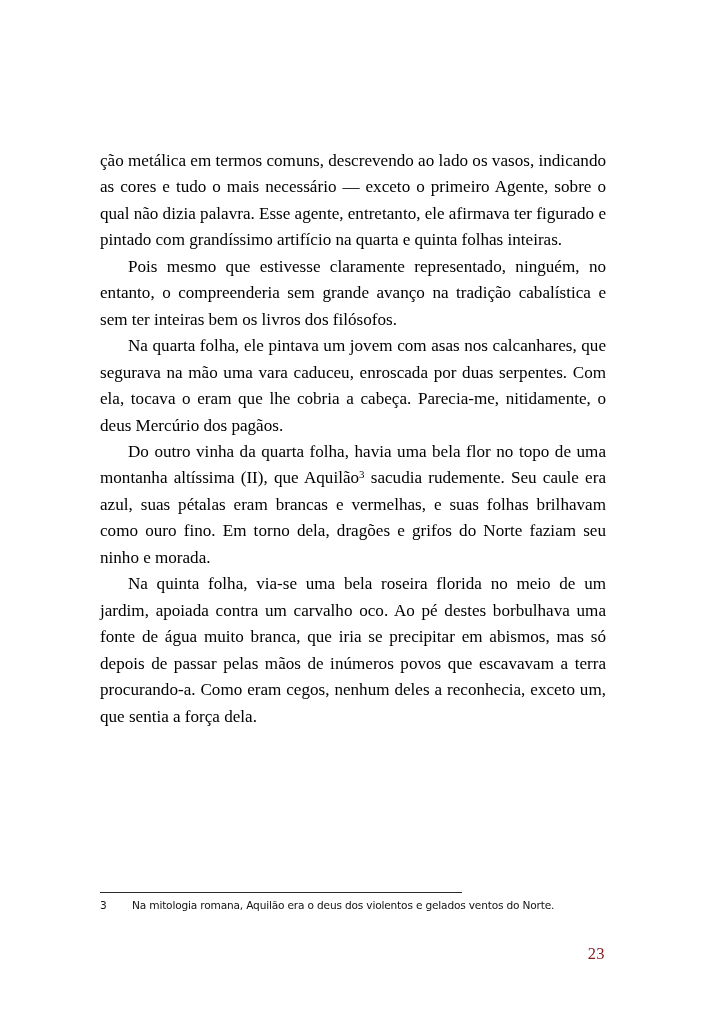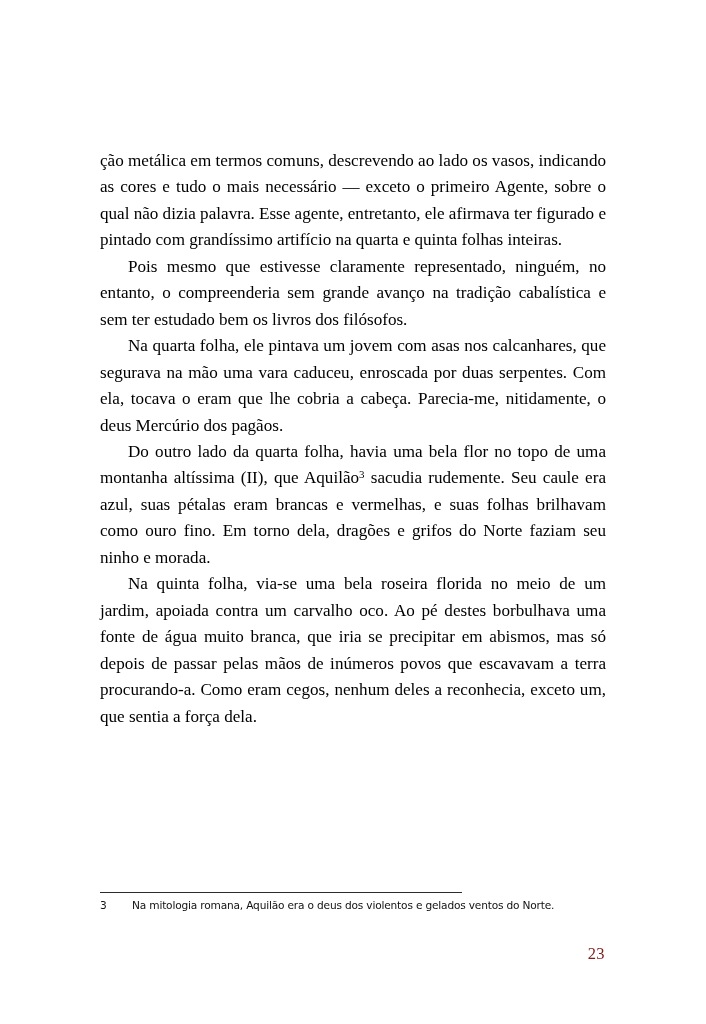--- a/index.html
+++ b/index.html
@@ -107,27 +107,27 @@
 </style>
 </head>
 <body>
 
 <div class="page">
 
   <div class="textblock">
 
     <p class="para no-indent">ção metálica em termos comuns, descrevendo ao lado os vasos, indicando as cores e tudo o mais necessário — exceto o primeiro Agente, sobre o qual não dizia palavra. Esse agente, entretanto, ele afirmava ter figurado e pintado com grandíssimo artifício na quarta e quinta folhas inteiras.</p>
 
-    <p class="para">Pois mesmo que estivesse claramente representado, ninguém, no entanto, o compreenderia sem grande avanço na tradição cabalística e sem ter estudado bem os livros dos filósofos.</p>
+    <p class="para">Pois mesmo que estivesse claramente representado, ninguém, no entanto, o compreenderia sem grande avanço na tradição cabalística e sem ter inteiras bem os livros dos filósofos.</p>
 
 
     <p class="para">Na quarta folha, ele pintava um jovem com asas nos calcanhares, que segurava na mão uma vara caduceu, enroscada por duas serpentes. Com ela, tocava o eram que lhe cobria a cabeça. Parecia-me, nitidamente, o deus Mercúrio dos pagãos.</p>
 
 
-    <p class="para"><span>Do outro lado da quarta folha, havia uma bela flor no topo de uma montanha altíssima (II), que Aquilão</span><sup class="fnref">3</sup><span> sacudia rudemente. Seu caule era azul, suas pétalas eram brancas e vermelhas, e suas folhas brilhavam como ouro fino. Em torno dela, dragões e grifos do Norte faziam seu ninho e morada.</span></p>
+    <p class="para"><span>Do outro vinha da quarta folha, havia uma bela flor no topo de uma montanha altíssima (II), que Aquilão</span><sup class="fnref">3</sup><span> sacudia rudemente. Seu caule era azul, suas pétalas eram brancas e vermelhas, e suas folhas brilhavam como ouro fino. Em torno dela, dragões e grifos do Norte faziam seu ninho e morada.</span></p>
 
     <p class="para">Na quinta folha, via-se uma bela roseira florida no meio de um jardim, apoiada contra um carvalho oco. Ao pé destes borbulhava uma fonte de água muito branca, que iria se precipitar em abismos, mas só depois de passar pelas mãos de inúmeros povos que escavavam a terra procurando-a. Como eram cegos, nenhum deles a reconhecia, exceto um, que sentia a força dela.</p>
 
 
   </div>
 
   <div class="footnote-area">
     <hr class="footnote-rule">
     <div class="footnote">
       <span class="footnote-marker">3</span>

